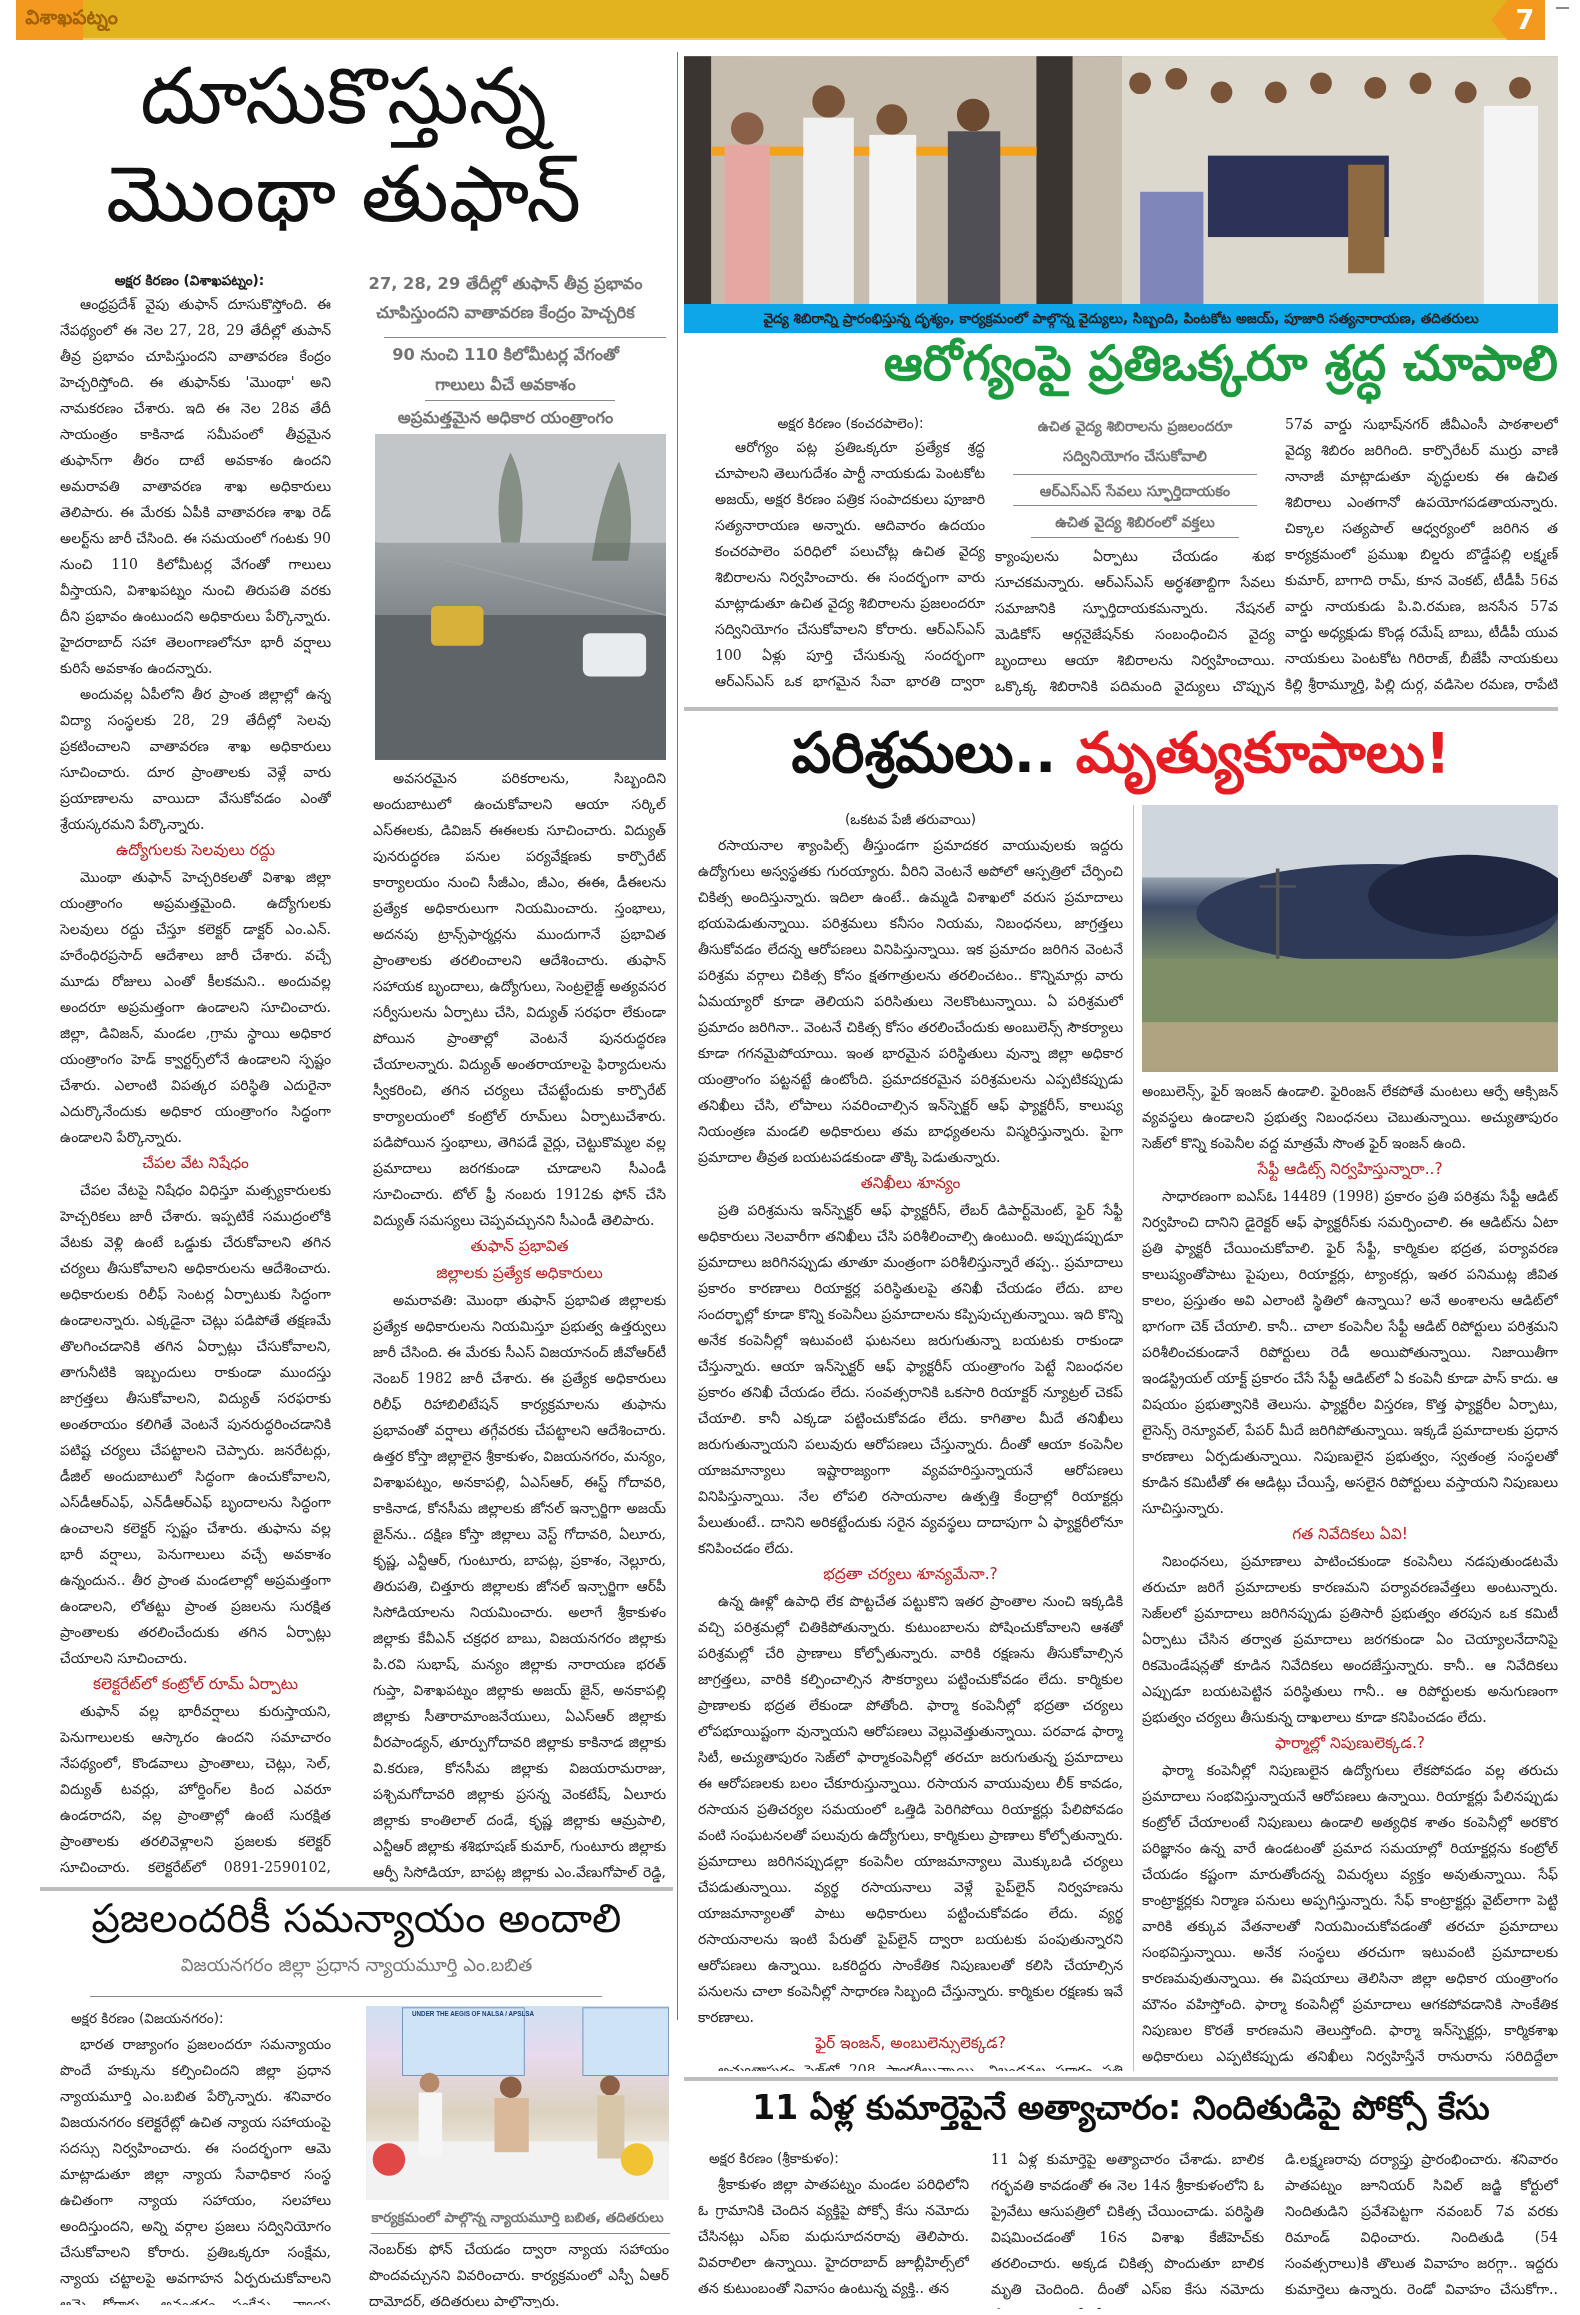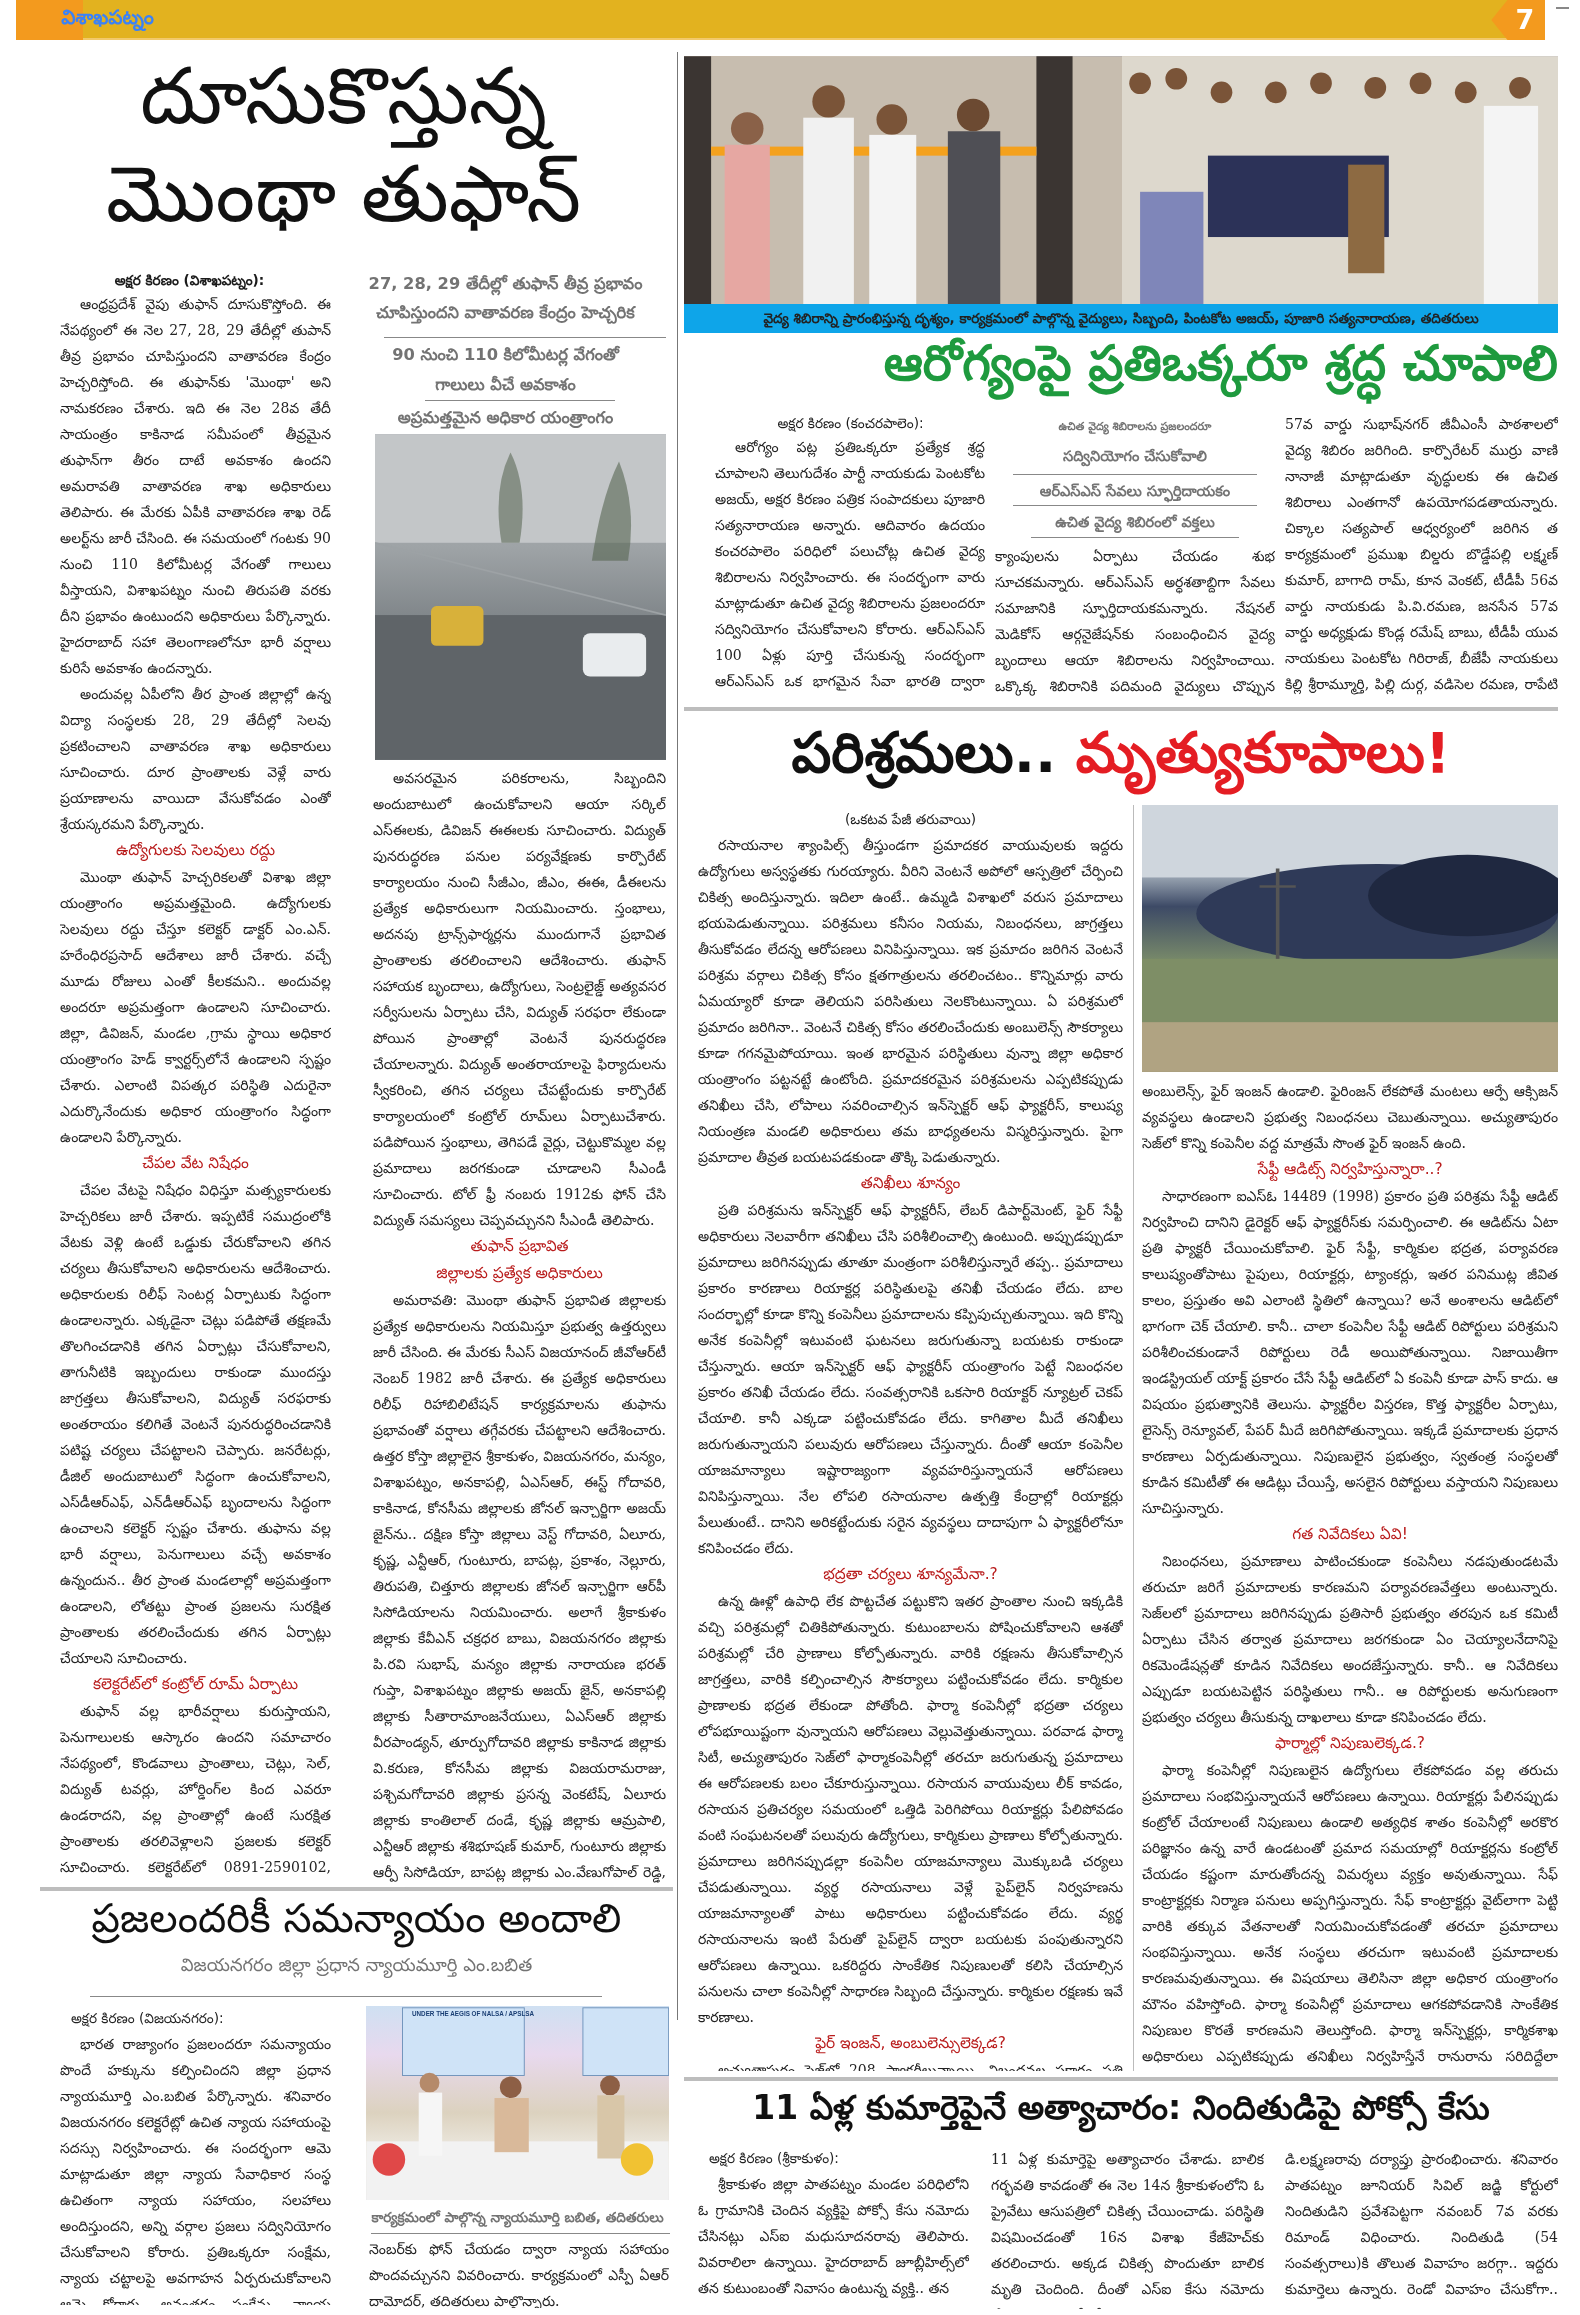--- a/index.html
+++ b/index.html
@@ -1,21 +1,21 @@
 <!DOCTYPE html>
 <html style="font-size:14.5px"><head>
 <meta charset="utf-8">
 <style>
   * { box-sizing: border-box; margin: 0; padding: 0; }
   html, body { width: 1580px; height: 2316px; background: #ffffff; overflow: hidden; }
   body { font-family: "DejaVu Sans", "Liberation Sans", sans-serif; color: #1a1a1a; position: relative; }
 
   .masthead { position: absolute; left: 16.3px; top: 0; width: 1529px; height: 40px; display: flex; }
   .mh-band { position: absolute; left: 0; top: 0; height: 40px; width: 1529px; background: #e2b21f; border-bottom: 2.7px solid #f2c96a; }
-  .mh-city-text { position: absolute; left: 9px; top: 5.4px; color: #3b82f6; font-size: 20px; font-weight: bold; white-space: nowrap; margin-left: 36px; }
+  .mh-city-text { position: absolute; left: 9px; top: 5.4px; color: #a16207; font-size: 20px; font-weight: bold; white-space: nowrap; }
   .mh-orange-left { position: absolute; left: 0; top: 0; width: 67px; height: 40px; background: #f39a1e; }
   .mh-title { position: absolute; left: 0; width: 1529px; top: 6.3px; text-align: center; color: #fff; font-size: 22px; font-weight: bold; }
   .mh-page { position: absolute; right: 0; top: 0; width: 54px; height: 40px; background: #f39a1e; clip-path: polygon(30% 0, 100% 0, 100% 100%, 30% 100%, 0 50%); }
   .mh-page-num { position: absolute; right: 11px; top: 3.6px; color: #fff; font-size: 27px; font-weight: bold; }
   .corner-mark { position: absolute; right: 11px; top: 7.2px; width: 12.7px; height: 1.8px; background: #888; }
 
   .abs { position: absolute; }
   .col-rule { position: absolute; width: 0.9px; background: #777; }
   .h-rule { position: absolute; height: 3.6px; background: #bdbdbd; }
   .thin-rule { position: absolute; height: 0.9px; background: #888; }
@@ -166,21 +166,21 @@
 </div>
 <div class="abs caption" style="left:684px; top:304px; width:874px;">వైద్య శిబిరాన్ని ప్రారంభిస్తున్న దృశ్యం, కార్యక్రమంలో పాల్గొన్న వైద్యులు, సిబ్బంది, పింటకోట అజయ్, పూజారి సత్యనారాయణ, తదితరులు</div>
 
 <div class="abs green-head" style="left:684px; top:335px; width:874px; font-size:49px;">ఆరోగ్యంపై ప్రతిఒక్కరూ శ్రద్ధ చూపాలి</div>
 
 <div class="abs dateline" style="left:715px; top:411px; width:271px; font-weight:normal;">అక్షర కిరణం (కంచరపాలెం):</div>
 <div class="abs body-text" style="left:715px; top:434px; width:270px; height:264px; overflow:hidden;">
   <p>ఆరోగ్యం పట్ల ప్రతిఒక్కరూ ప్రత్యేక శ్రద్ధ చూపాలని తెలుగుదేశం పార్టీ నాయకుడు పెంటకోట అజయ్, అక్షర కిరణం పత్రిక సంపాదకులు పూజారి సత్యనారాయణ అన్నారు. ఆదివారం ఉదయం కంచరపాలెం పరిధిలో పలుచోట్ల ఉచిత వైద్య శిబిరాలను నిర్వహించారు. ఈ సందర్భంగా వారు మాట్లాడుతూ ఉచిత వైద్య శిబిరాలను ప్రజలందరూ సద్వినియోగం చేసుకోవాలని కోరారు. ఆర్ఎస్ఎస్ 100 ఏళ్లు పూర్తి చేసుకున్న సందర్భంగా ఆర్ఎస్ఎస్ ఒక భాగమైన సేవా భారతి ద్వారా ఆరిలోవ విశాఖ నగరంలో 100 ఫ్రీ మెడికల్</p>
 </div>
 
-<div class="abs deck" style="left:995px; top:413px; width:280px; font-size:11px;">ఉచిత వైద్య శిబిరాలను ప్రజలందరూ</div>
+<div class="abs deck" style="left:995px; top:413px; width:280px; font-size:14px;">ఉచిత వైద్య శిబిరాలను ప్రజలందరూ</div>
 <div class="abs deck" style="left:995px; top:443px; width:280px; font-size:14.5px;">సద్వినియోగం చేసుకోవాలి</div>
 <div class="thin-rule" style="left:1013px; top:474px; width:244px;"></div>
 <div class="abs deck" style="left:995px; top:478px; width:280px; font-size:14.5px;">ఆర్ఎస్ఎస్ సేవలు స్ఫూర్తిదాయకం</div>
 <div class="thin-rule" style="left:1013px; top:505px; width:244px;"></div>
 <div class="abs deck" style="left:995px; top:509px; width:280px; font-size:14.5px;">ఉచిత వైద్య శిబిరంలో వక్తలు</div>
 <div class="thin-rule" style="left:1031px; top:537px; width:208px;"></div>
 
 <div class="abs body-text" style="left:995px; top:543px; width:280px; height:156px; overflow:hidden;">
   <p style="text-indent:0">క్యాంపులను ఏర్పాటు చేయడం శుభ సూచకమన్నారు. ఆర్ఎస్ఎస్ అర్ధశతాబ్దిగా సేవలు సమాజానికి స్ఫూర్తిదాయకమన్నారు. నేషనల్ మెడికోస్ ఆర్గనైజేషన్‌కు సంబంధించిన వైద్య బృందాలు ఆయా శిబిరాలను నిర్వహించాయి. ఒక్కొక్క శిబిరానికి పదిమంది వైద్యులు చొప్పున శిబిరాల్లో పాల్గొన్నారు. ఇందులో భాగంగా</p>
 </div>

